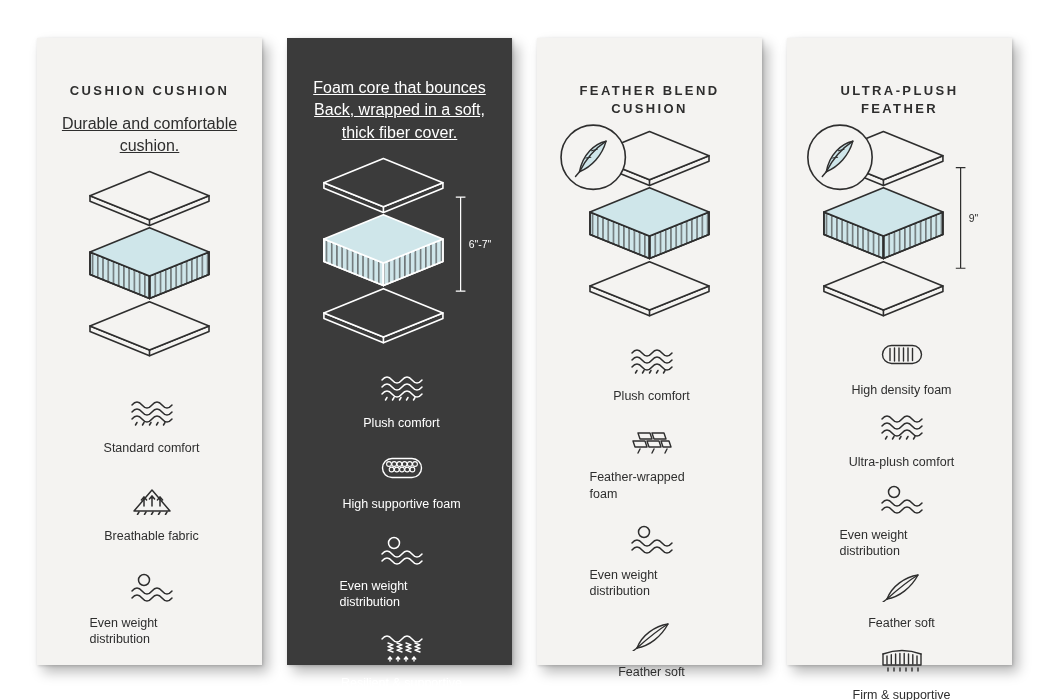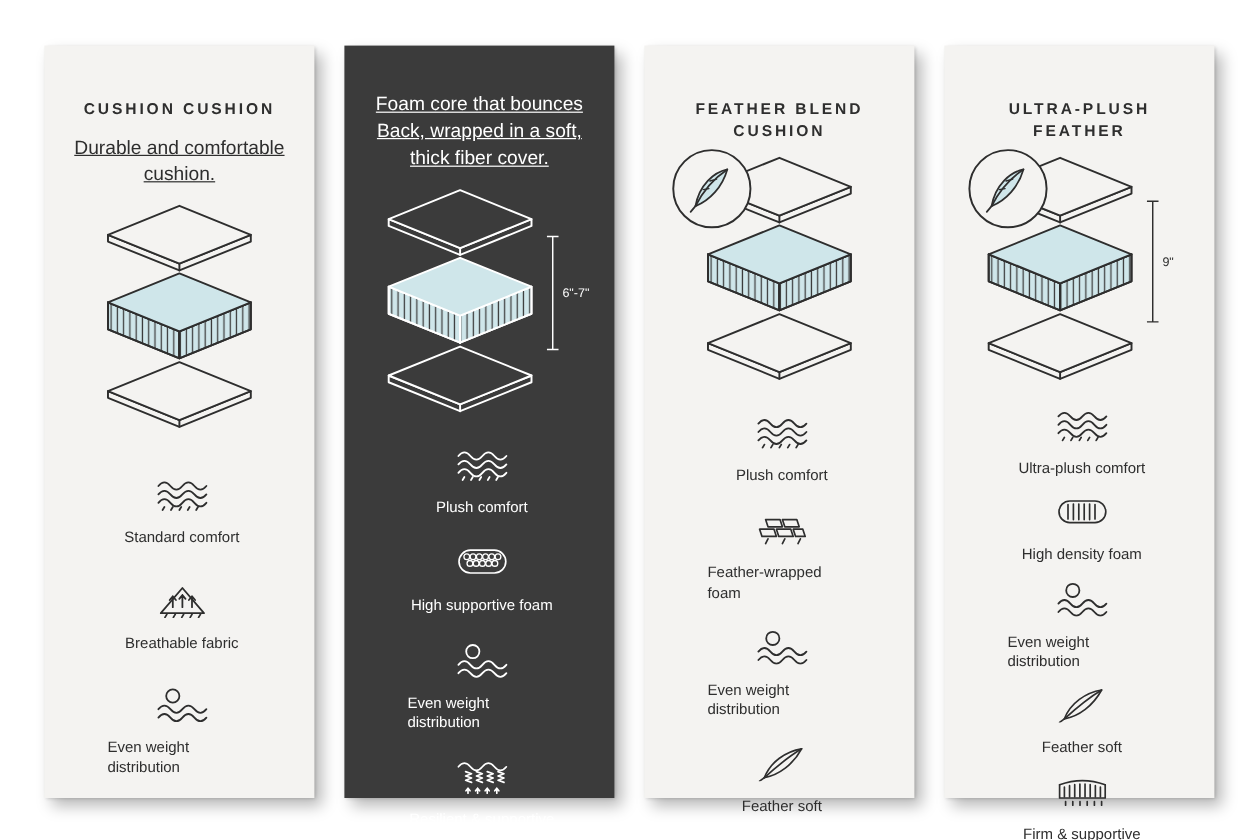--- a/index.html
+++ b/index.html
@@ -324,36 +324,36 @@
         <g stroke="currentColor" stroke-width="1.5" fill="none">
           <path d="M196 55 V180 M190 55 H202 M190 180 H202"></path>
         </g>
         <text class="dimtext" x="206" y="122" fill="currentColor">9"</text>
       </svg>
     </div>
     <div class="features rows-5">
       <div class="feature">
         <span class="fic">
             <svg width="46" height="30">
+              <use href="#i-bars"></use>
+            </svg>
+          </span>
+        <span class="flabel">High density foam</span>
+      </div>
+      <div class="feature">
+        <span class="fic">
+            <svg width="46" height="30">
               <use href="#i-comfort"></use>
             </svg>
           </span>
         <span class="flabel">Ultra-plush comfort</span>
       </div>
       <div class="feature">
         <span class="fic">
             <svg width="46" height="30">
-              <use href="#i-bars"></use>
-            </svg>
-          </span>
-        <span class="flabel">High density foam</span>
-      </div>
-      <div class="feature">
-        <span class="fic">
-            <svg width="46" height="30">
               <use href="#i-weight"></use>
             </svg>
           </span>
         <span class="flabel">Even weight distribution</span>
       </div>
       <div class="feature">
         <span class="fic">
             <svg width="46" height="30">
               <use href="#i-feather"></use>
             </svg>

